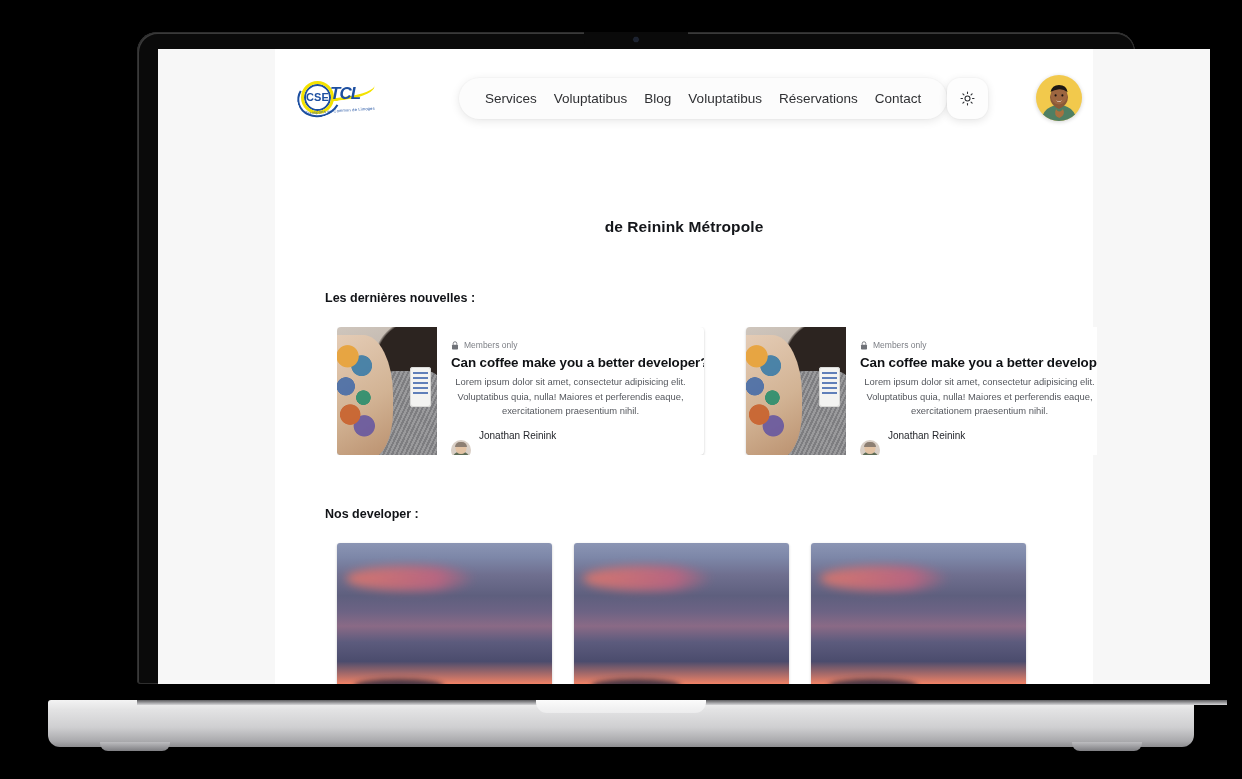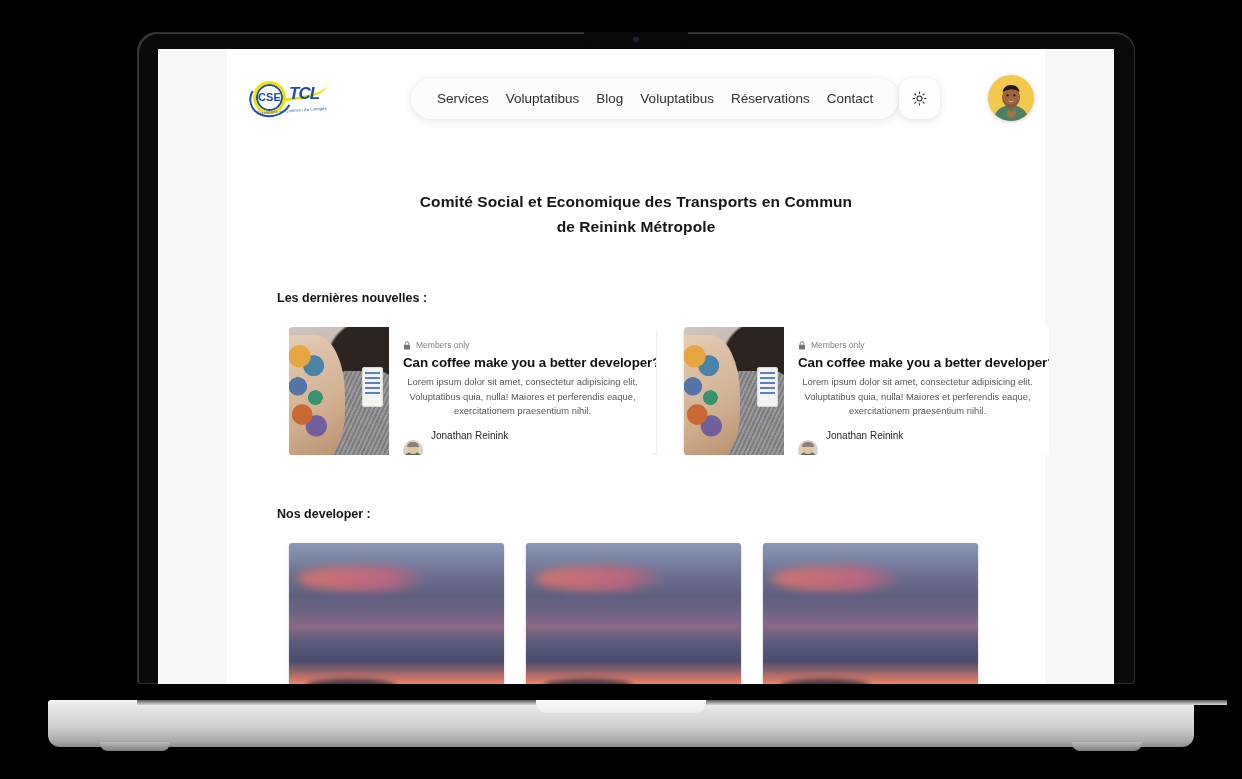--- a/index.html
+++ b/index.html
@@ -16,21 +16,21 @@
   .lid {
     position: absolute; left: 137px; top: 32px;
     width: 998px; height: 652px;
     background: #0a0a0a;
     border-radius: 20px 20px 4px 4px;
     box-shadow: inset 0 0 0 1px #2e2e2e,
                 inset 1px 1px 0 1px #3a3a3a;
   }
   .lid-inner {
     position: absolute; left: 21px; top: 17px;
-    width: 956px; height: 635px;
+    width: 1052px; height: 635px;
     background: #14532d; overflow: hidden;
   }
   .notch {
     position: absolute; left: 50%; transform: translateX(-50%);
     top: 0px; width: 104px; height: 16px;
     background: #0a0a0a; border-radius: 0 0 7px 7px; z-index: 40;
   }
   .camera {
     position: absolute; left: 50%; transform: translateX(-50%);
     top: 5px; width: 5px; height: 5px; border-radius: 50%;
@@ -95,21 +95,21 @@
     font-size: 11px; font-weight: 700; color: #1d4fa0;
     letter-spacing: .2px; line-height:1;
   }
   .logo-arc {
     position: absolute; left: -2px; top: 1px; width: 44px; height: 38px;
     border: 2.5px solid #1d4fa0; border-radius: 50%;
     border-right-color: transparent; border-top-color:transparent;
     transform: rotate(-18deg);
   }
   .logo-tcl {
-    position: absolute; left: 38px; top: 6px;
+    position: absolute; left: 31px; top: 6px;
     font-size: 17px; font-weight: 800; font-style: italic;
     color: #1d4fa0; letter-spacing: -1px;
     font-family: "Liberation Sans", sans-serif;
   }
   .logo-swoosh {
     position:absolute; left: 28px; top: 4px; width: 48px; height: 17px;
     border-bottom: 3px solid #f3e200;
     border-radius: 0 0 60% 10%;
     transform: rotate(-8deg);
   }
@@ -158,21 +158,21 @@
   .hero p { margin-top: 8px; font-size: 12.5px; color: #8a8d93; }
 
   
   .section-title {
     margin: 52px 0 0 50px;
     font-size: 12.5px; font-weight: 700; color: #111317;
   }
 
   .news-row {
     margin: 22px 0 0 62px;
-    display: flex; gap: 28px;
+    display: flex; gap: 42px;
     width: 760px; overflow: hidden;
   }
   .news-card {
     flex: 0 0 367px; height: 128px;
     display: flex; background:#fff;
     border-radius: 4px;
     box-shadow: 0 1px 3px rgba(0,0,0,.13), 0 1px 2px rgba(0,0,0,.09);
     overflow: hidden;
   }
   .news-thumb {
@@ -340,21 +340,21 @@
                   <circle cx="25.4" cy="14.4" r="1.05" fill="#171210"></circle>
                   <path d="M18.8 19.2 q3.2 2.2 6.4 0 q-3 3.2-6.4 0 z" fill="#fff"></path>
                   <path d="M19 28 q3 5 7 0 q3 6-3.5 9 q-6.5-2-3.5-9 z" fill="#a9713f"></path>
                 </svg>
               </div>
             </div>
           </header>
 
           <section class="hero">
             <h1>
-              <span>Comité Social et Economique des Transports en Commun</span><br>
+              <br>
               <span>de Reinink Métropole</span>
             </h1>
           </section>
 
           <h2 class="section-title">Les dernières nouvelles :</h2>
           <div class="news-row">
 
             <article class="news-card">
               <div class="news-thumb">
                 <div class="hair"></div>

